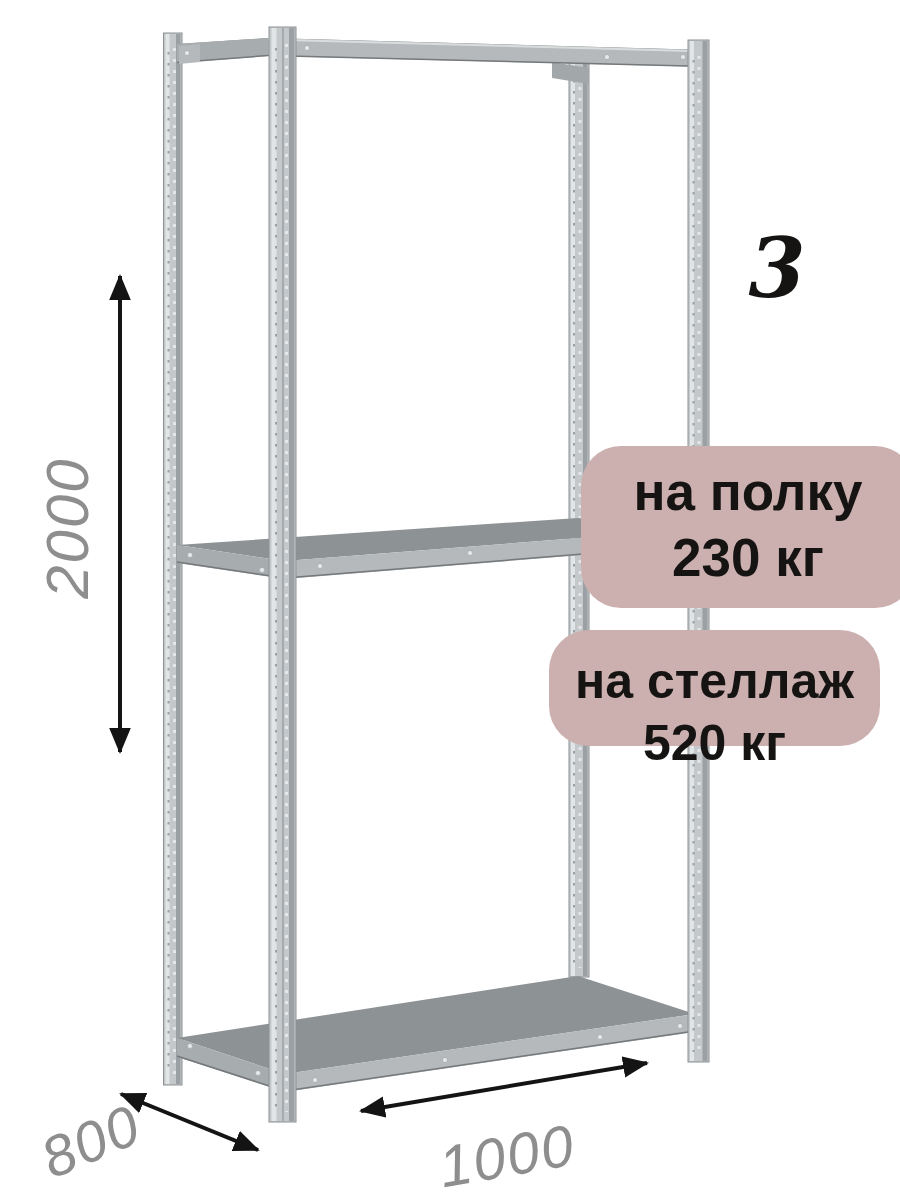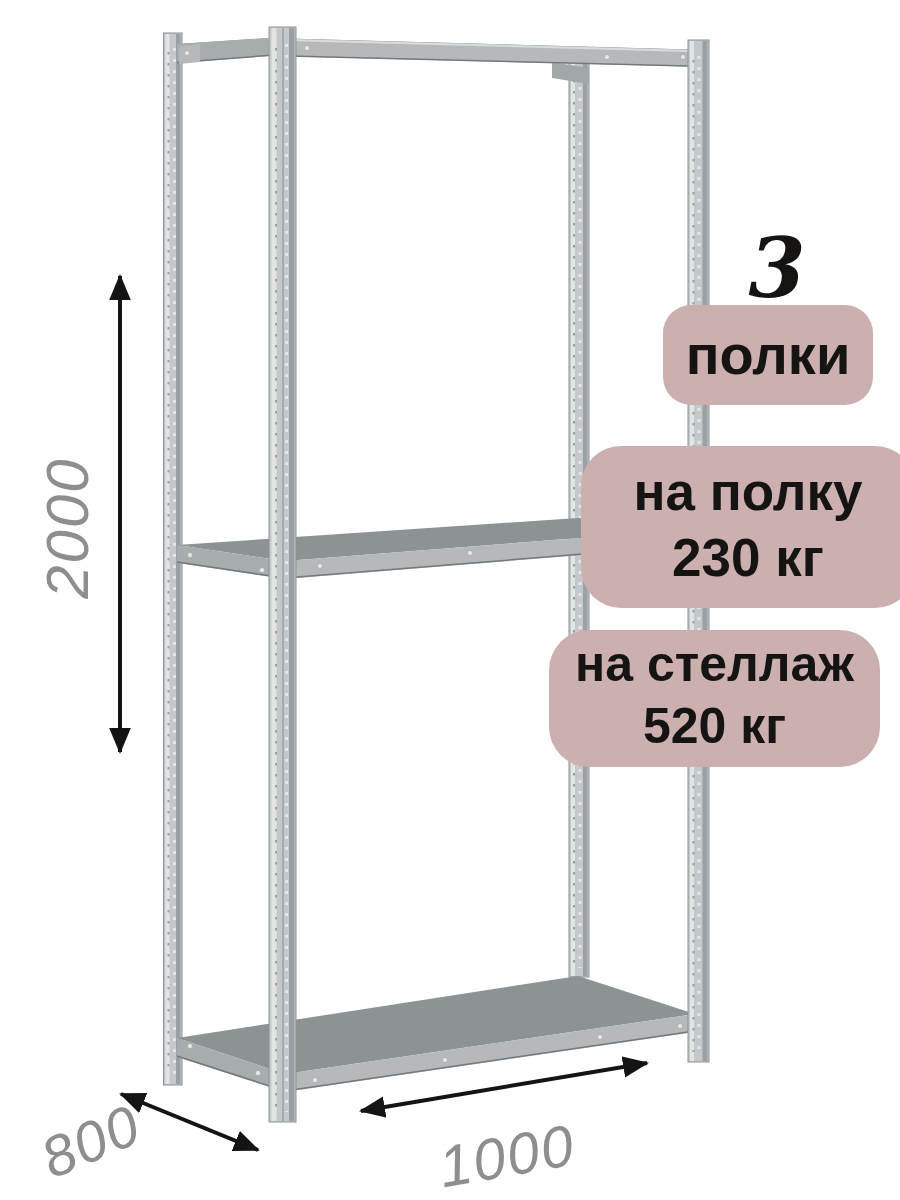--- a/index.html
+++ b/index.html
@@ -34,22 +34,22 @@
   
   .badge {
     position:absolute; box-sizing:border-box;
     background:var(--badge-bg,#ccb0b0); color:var(--badge-text,#161412);
     font-weight:bold; text-align:center; white-space:nowrap;
   }
   .badge-count { left:663px; top:305px; width:210px; height:100px;
     border-radius:28px; font-size:56px; line-height:100px; }
   .badge-shelf { left:581px; top:446px; width:334px; height:162px;
     border-radius:40px; font-size:53px; line-height:66px; padding-top:13px; }
-  .badge-rack  { left:549px; top:630px; width:331px; height:137px;
-    border-radius:40px; font-size:50px; line-height:62px; padding-top:3px; }
+  .badge-rack  { left:549px; top:630px; width:331px; height:116px;
+    border-radius:40px; font-size:50px; line-height:62px; padding-top:20px; }
 
   
   .post-base   { fill:var(--post-base,#c4c8ca); stroke:var(--post-edge,#8b9194); stroke-width:1; }
   .post-light  { fill:var(--post-light,#e2e5e6); }
   .post-dark   { fill:var(--post-dark,#9aa0a3); }
   .fold        { stroke:var(--post-dark,#9aa0a3); stroke-width:1.5; }
   .perf-light  { stroke:var(--rivet,#e4e6e7); stroke-width:3;   stroke-dasharray:3 8; fill:none; }
   .perf-dark   { stroke:var(--post-dark,#9aa0a3); stroke-width:2; stroke-dasharray:2.5 8.5; fill:none; }
   .shelf-top   { fill:var(--shelf-top,#8d9294); }
   .shelf-front { fill:var(--shelf-front,#b5b9bb); }
@@ -148,23 +148,20 @@
       <line class="arrow-line" x1="361" y1="1111" x2="647" y2="1063" marker-start="url(#ah)" marker-end="url(#ah)"></line>
     </g>
   </svg>
 
   <div class="dim dim-height">2000</div>
   <div class="dim dim-depth">800</div>
   <div class="dim dim-width">1000</div>
 
   <div class="count-number">3</div>
 
-  <div class="badge badge-count">
-    <span>полки</span>
-  </div>
 
   <div class="badge badge-shelf">
     <div>на полку</div>
     <div>230 кг</div>
   </div>
 
   <div class="badge badge-rack">
     <div>на стеллаж</div>
     <div>520 кг</div>
   </div>

